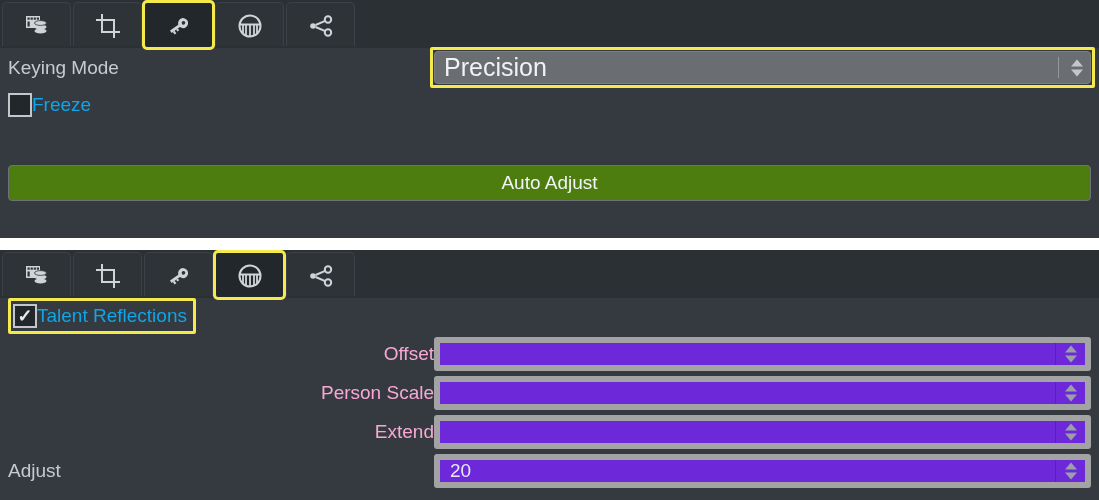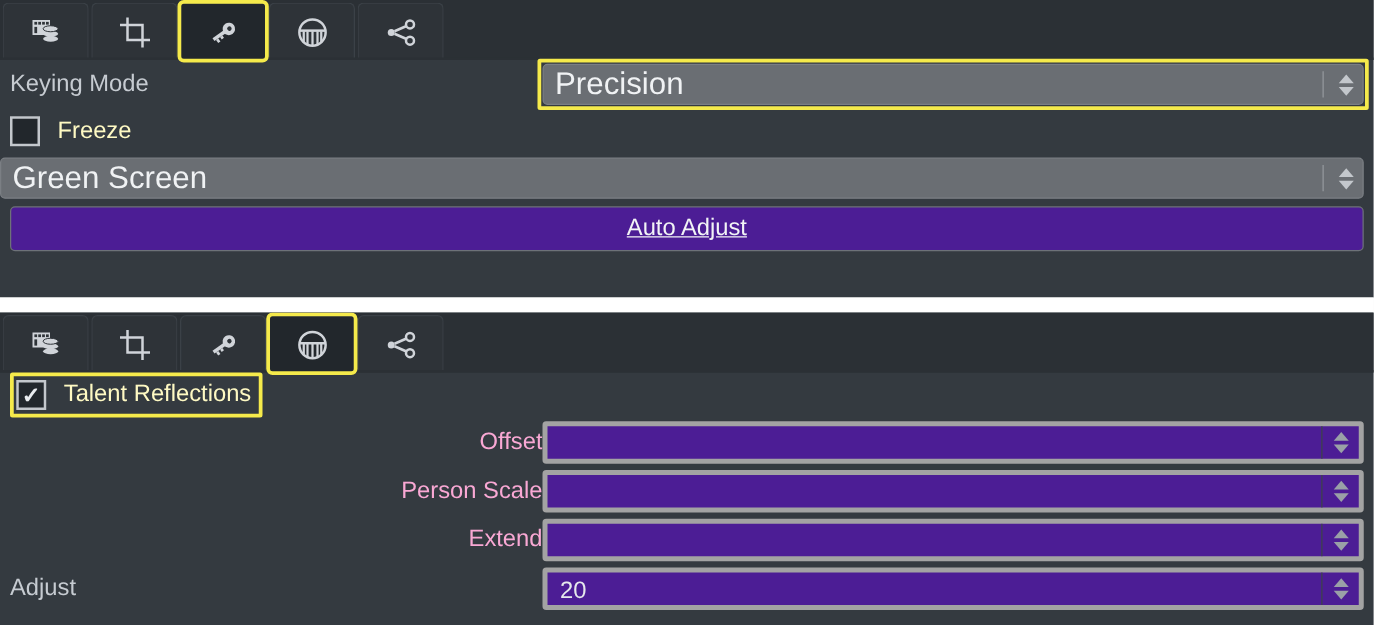--- a/index.html
+++ b/index.html
@@ -65,53 +65,53 @@
   .combo .val { padding-left: 9px; color: #f0f2f4; font-size: 25px; white-space: nowrap; }
   .combo .divider { position: absolute; right: 31px; top: 5px; bottom: 5px; width: 1px; background: #94989d; }
   .spin { position: absolute; right: 7px; top: 50%; transform: translateY(-50%); display: flex; flex-direction: column; gap: 3px; }
   .spin .up, .spin .dn { width: 0; height: 0; border-left: 6px solid transparent; border-right: 6px solid transparent; }
   .spin .up { border-bottom: 7px solid #c3c7cc; }
   .spin .dn { border-top: 7px solid #c3c7cc; }
 
   .numfield {
     position: relative;
     height: 34px;
-    background: #4c1d95;
-    border: 4px solid #a3a3a3;
+    background: #6d28d9;
+    border: 6px solid #a3a3a3;
     border-radius: 3px;
     display: flex; align-items: flex-end;
   }
   .numfield .val { padding-left: 10px; color: #e6e9ec; font-size: 19px; }
   .numfield .spin { right: 8px; }
   .numfield .spin .up { border-bottom-color: #9aa0a7; }
   .numfield .spin .dn { border-top-color: #9aa0a7; }
   .numfield .sep { position: absolute; right: 29px; top: 0; bottom: 0; width: 1px; background: #3d434a; }
   .hl-box { position: absolute; border: 3px solid #f5ea4b; border-radius: 2px; pointer-events: none; }
 
   
   .cbrow { display: flex; align-items: center; height: 36px; padding-left: 8px; position: relative; }
   .cbox {
     width: 24px; height: 24px;
     background: #22272c;
     border: 2px solid #c3c7cc;
     display: flex; align-items: center; justify-content: center;
     flex: 0 0 24px;
   }
   .cbox .tick { color: #e9ecef; font-size: 18px; line-height: 1; font-weight: bold; }
-  .cbrow .cblabel { margin-left: 14px; color: #fef9c3; font-size: 19px; white-space: nowrap; }
+  .cbrow .cblabel { color: #0ea5e9; font-size: 19px; white-space: nowrap; }
 
   
   .wide-btn {
     margin: 3px 8px 0 8px;
     height: 36px;
-    background: #4c1d95;
+    background: #4d7c0f;
     border: 1px solid #6d7278;
     border-radius: 4px;
     display: flex; align-items: center; justify-content: center;
-    color: #f2f4f6; font-size: 19px; text-decoration: underline;
+    color: #f2f4f6; font-size: 19px;
   }
 </style>
 </head>
 <body>
 
 <div class="screen">
 
   <div class="panel" id="panel-keying">
 
     <div class="tabbar" id="tabbar-1">
@@ -189,30 +189,20 @@
             <div class="hl-box" style="inset: -4px 4px -4px -4px;"></div>
           </div>
         </div>
         <div class="cbrow">
           <div style="display: flex; align-items: center; position: relative; padding: 0px;">
             <span class="cbox"></span>
             <span class="cblabel">Freeze</span>
           </div>
         </div>
         <div class="row">
-          <div class="field-wrap">
-            <div class="combo">
-           <span class="val">Green Screen</span>
-           <span class="divider"></span>
-           <span class="spin">
-            <span class="up"></span>
-            <span class="dn"></span>
-          </span>
-         </div>
-          </div>
         </div>
         <div class="wide-btn">Auto Adjust</div>
       </div>
   </div>
 
   <div class="panel-gap"></div>
 
   <div class="panel" id="panel-reflection">
 
     <div class="tabbar" id="tabbar-2">

